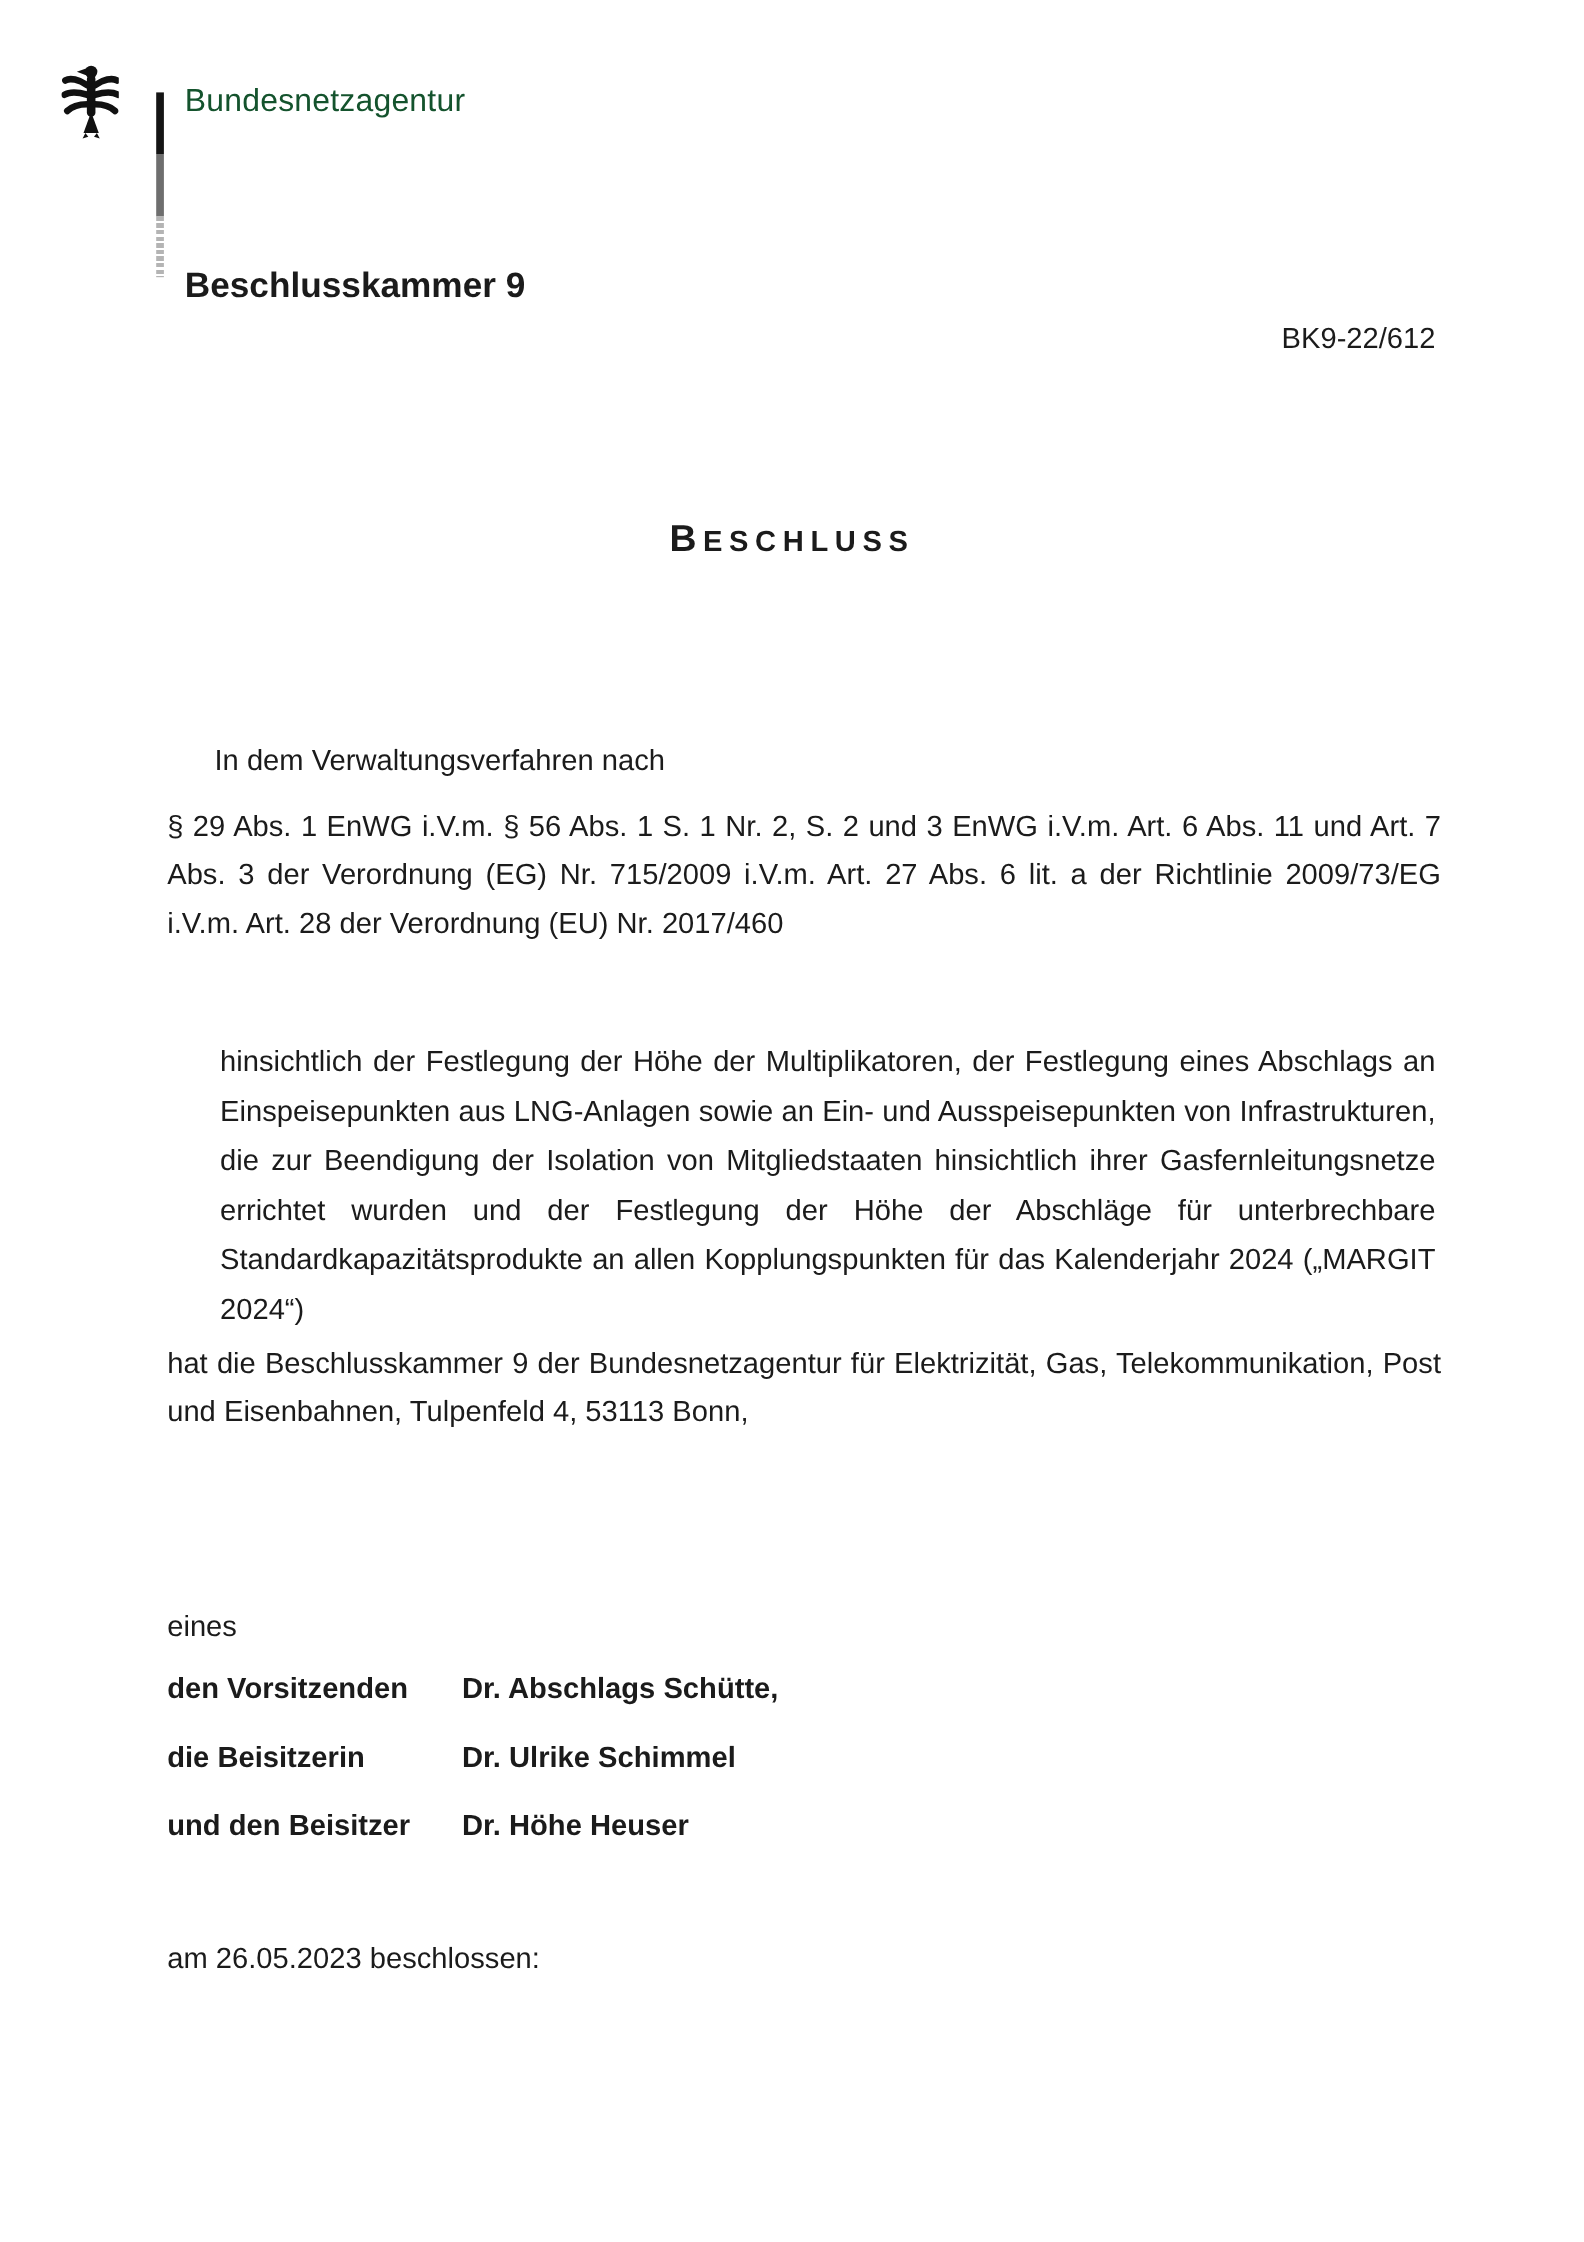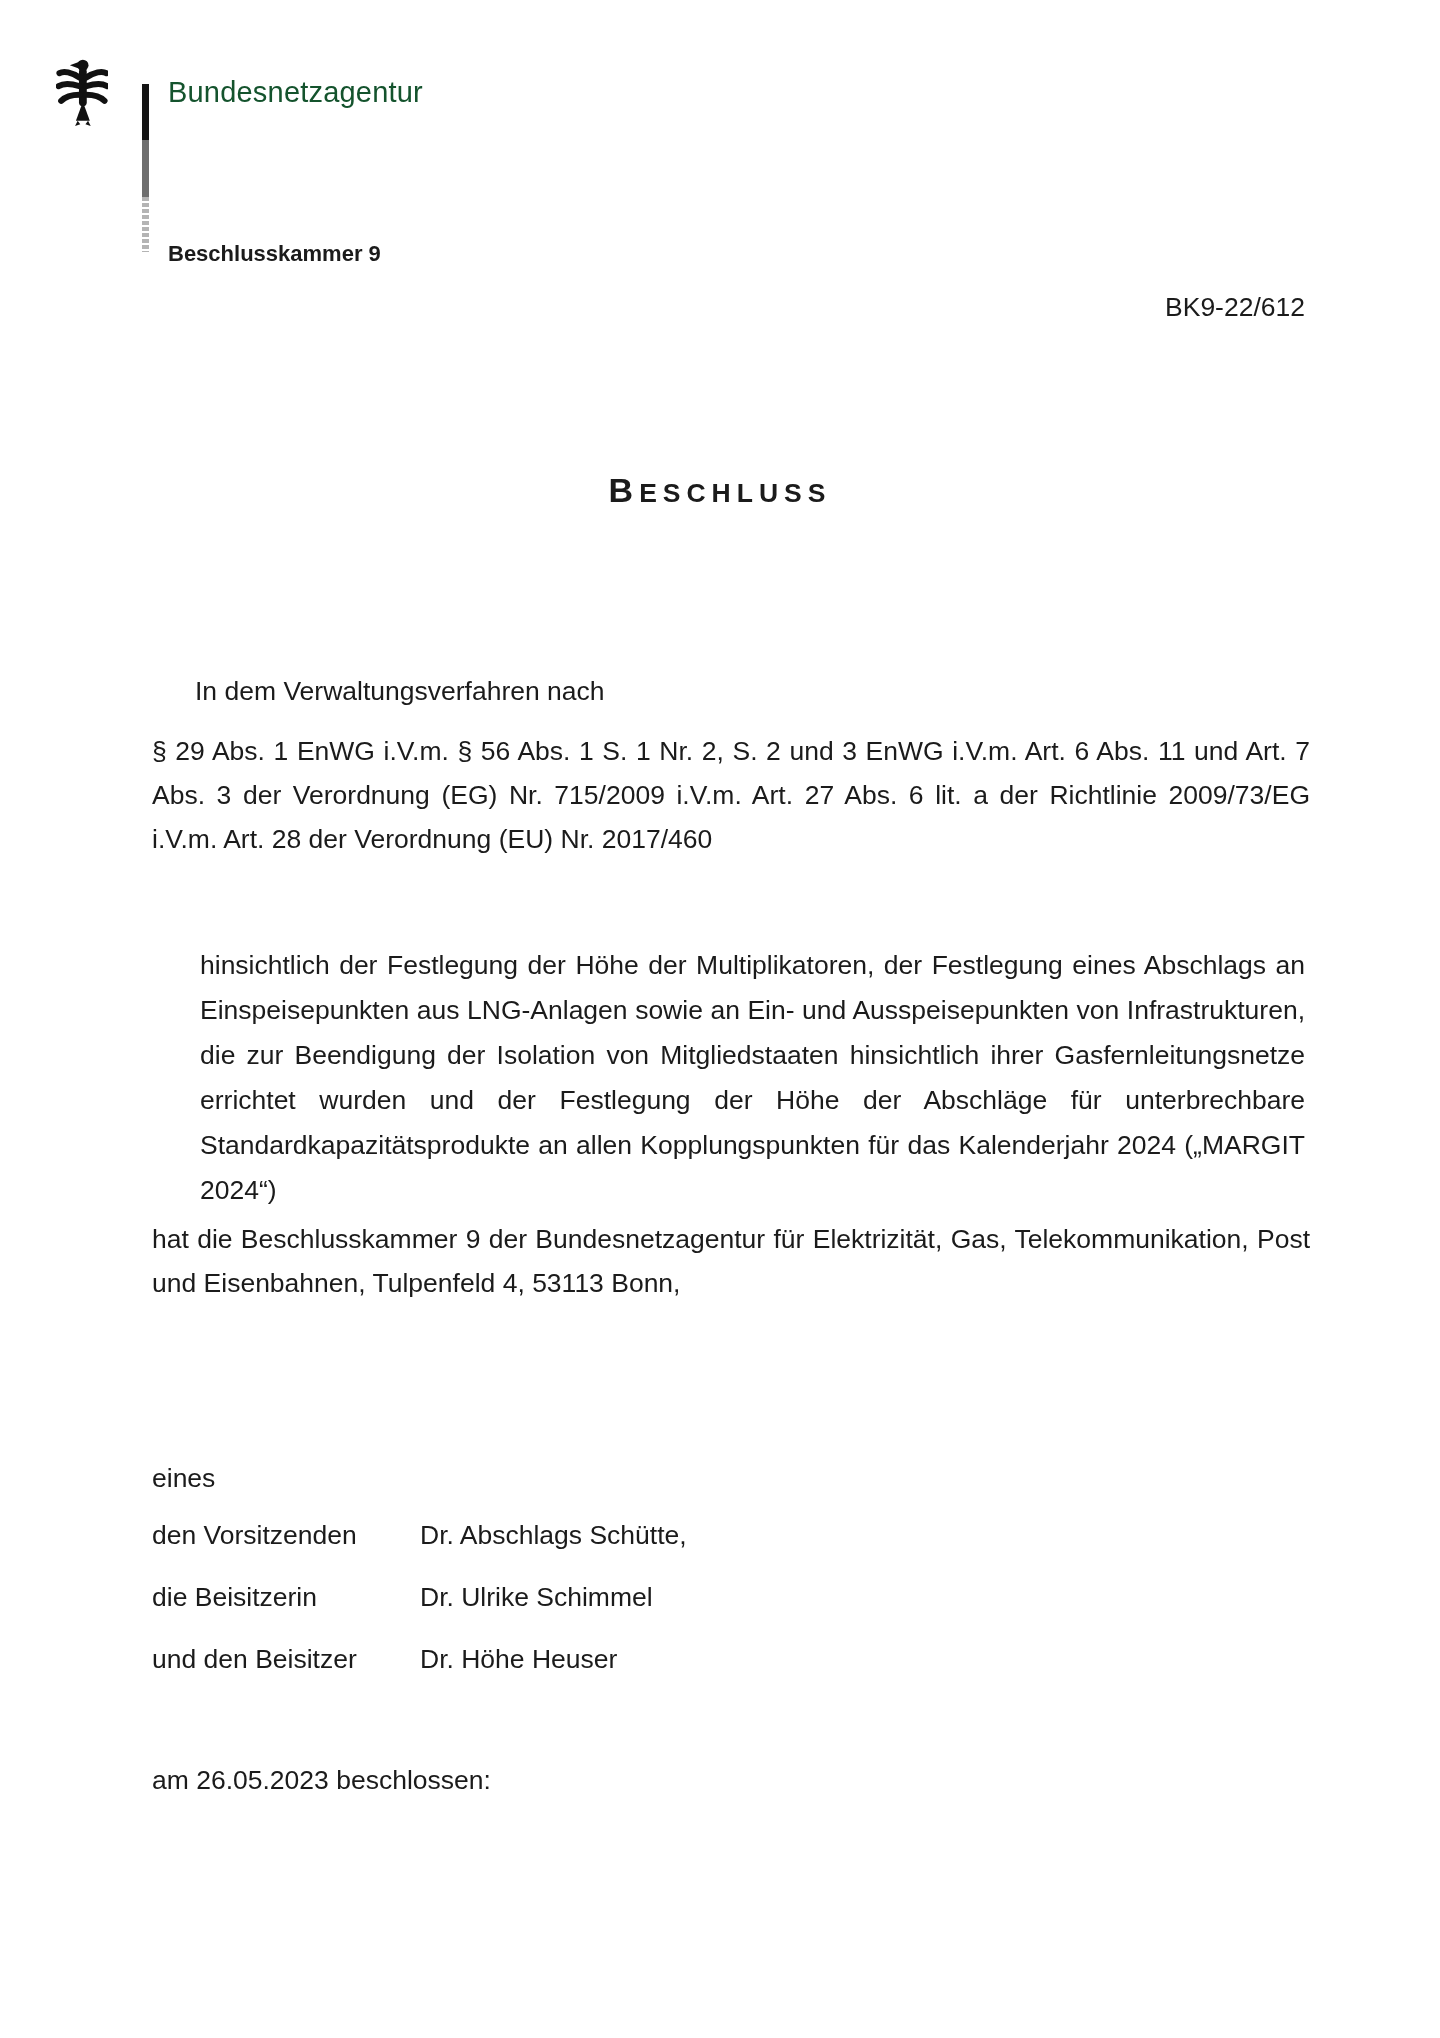--- a/index.html
+++ b/index.html
@@ -47,21 +47,21 @@
     left: 168px;
     top: 76px;
     font-size: 29px;
     letter-spacing: 0.2px;
     color: #14532d;
   }
   .chamber-name {
     position: absolute;
     left: 168px;
     top: 241px;
-    font-size: 22px;
+    font-size: 32px;
     font-weight: bold;
   }
   .case-number {
     position: absolute;
     right: 135px;
     top: 292px;
     font-size: 26.5px;
   }
 
   
@@ -101,20 +101,21 @@
     position: absolute;
     left: 152px;
     top: 1513px;
     width: 1158px;
     font-size: 26.5px;
     line-height: 44px;
   }
   .member-row {
     display: flex;
     margin-bottom: 18px;
+    font-weight: bold;
   }
   .member-role { width: 268px; flex: none; }
   .member-name { flex: 1; }
 </style>
 </head>
 <body>
 
 <div class="page">
 
   <svg class="eagle" viewBox="0 0 60 100" aria-hidden="true">

